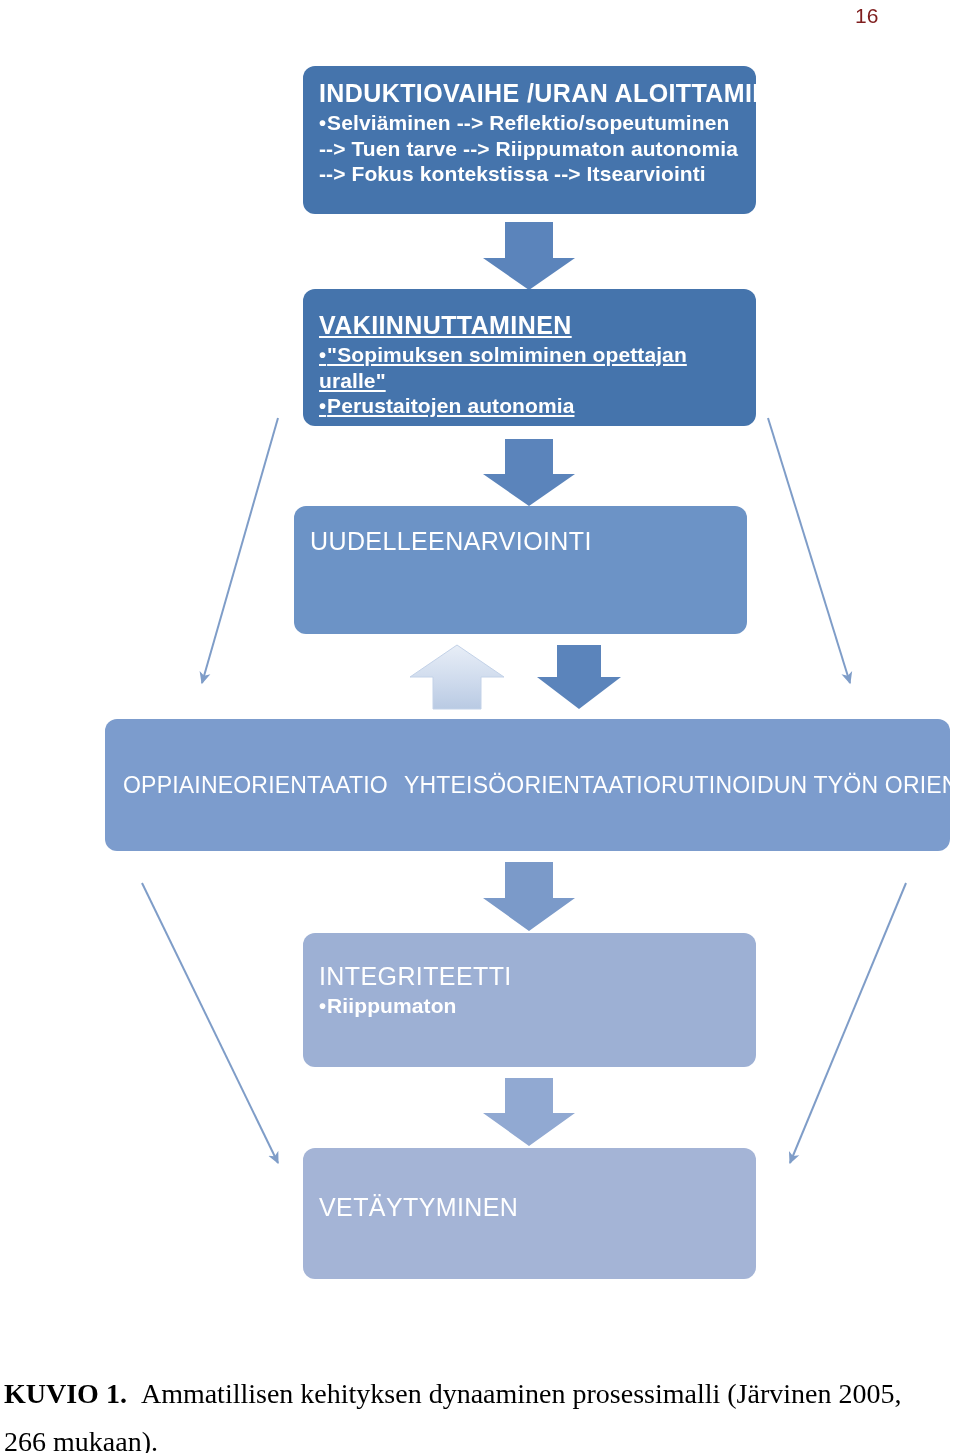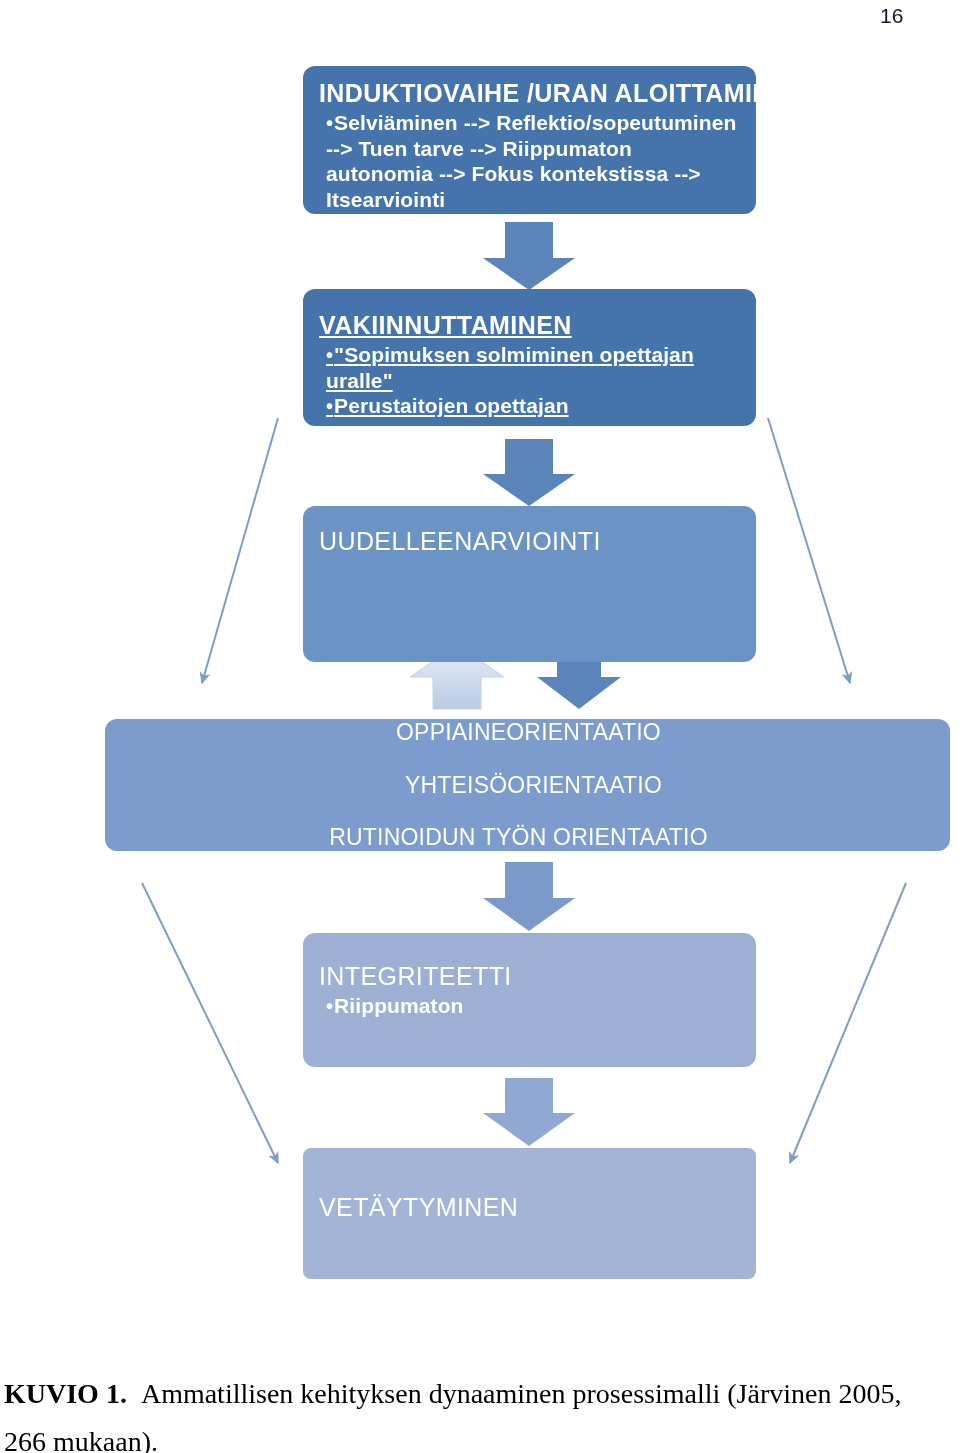--- a/index.html
+++ b/index.html
@@ -16,23 +16,22 @@
   }
 
   
   #page-number {
     position: absolute;
     top: 4px;
     left: 855px;
     font-family: "Liberation Sans", sans-serif;
     font-size: 21px;
     font-weight: 400;
-    color: #0f172a;
+    color: #7f1d1d;
     letter-spacing: 0px;
-    margin-left: 25px;
   }
 
   
   #figure {
     position: absolute;
     left: 0;
     top: 0;
     width: 960px;
     height: 1330px;
   }
@@ -54,21 +53,20 @@
   }
   .node .title {
     font-size: 25px;
     font-weight: 400;
     letter-spacing: 0.4px;
     line-height: 1.12;
     white-space: nowrap;
   }
   .node .bullets {
     margin-top: 3px;
-    margin-left: 7px;
   }
   .node .bullet {
     font-size: 21px;
     font-weight: 600;
     line-height: 1.22;
     letter-spacing: 0.1px;
   }
   .node .bullet::before {
     content: "\2022";
     margin-right: 1px;
@@ -101,50 +99,48 @@
   #node-induktio {
     left: 303px; top: 66px; width: 453px; height: 148px;
     padding: 13px 16px 0 16px;
   }
   #node-vakiinnuttaminen {
     left: 303px; top: 289px; width: 453px; height: 137px;
     padding: 22px 16px 0 16px;
     text-decoration: underline;
   }
   #node-uudelleenarviointi {
-    left: 303px; top: 506px; width: 453px; height: 156px;
+    left: 294px; top: 506px; width: 453px; height: 128px;
     padding: 21px 16px 0 16px;
   }
   #node-orientaatiot {
     left: 105px; top: 719px; width: 845px; height: 132px;
     padding: 0;
   }
   #node-integriteetti {
     left: 303px; top: 933px; width: 453px; height: 134px;
     padding: 29px 16px 0 16px;
   }
   #node-vetaytyminen {
     left: 303px; top: 1148px; width: 453px; height: 131px;
     padding: 45px 16px 0 16px;
-    border-radius: 8px;
   }
 
   
   .band-row {
     position: absolute;
     left: 0;
     top: 0;
     width: 100%;
     height: 100%;
     display: flex;
     align-items: center;
     justify-content: space-between;
     padding: 0 16px 0 12px;
     box-sizing: border-box;
-    flex-direction: column;
   }
   .band-item {
     font-size: 23px;
     letter-spacing: 0.2px;
     color: #ffffff;
     white-space: nowrap;
   }
   .band-item.a { margin-left: 6px; }
   .band-item.b { margin-left: 16px; }
   .band-item.c { margin-right: 14px; }
@@ -221,21 +217,21 @@
     <div class="title">INDUKTIOVAIHE /URAN ALOITTAMINEN</div>
     <div class="bullets">
       <div class="bullet">Selviäminen --&gt; Reflektio/sopeutuminen --&gt; Tuen tarve --&gt; Riippumaton autonomia --&gt; Fokus kontekstissa --&gt; Itsearviointi</div>
     </div>
   </div>
 
   <div class="node dark" id="node-vakiinnuttaminen">
     <div class="title">VAKIINNUTTAMINEN</div>
     <div class="bullets">
       <div class="bullet">"Sopimuksen solmiminen opettajan uralle"</div>
-      <div class="bullet">Perustaitojen opettajan</div>
+      <div class="bullet">Perustaitojen autonomia</div>
     </div>
   </div>
 
   <div class="node mid" id="node-uudelleenarviointi">
     <div class="title">UUDELLEENARVIOINTI</div>
   </div>
 
   <div class="node band" id="node-orientaatiot">
     <div class="band-row">
       <div class="band-item a">OPPIAINEORIENTAATIO</div>

